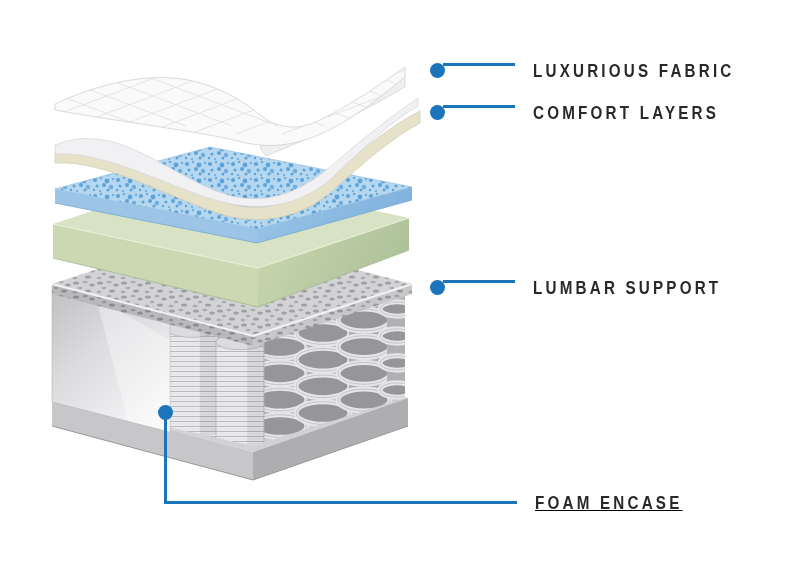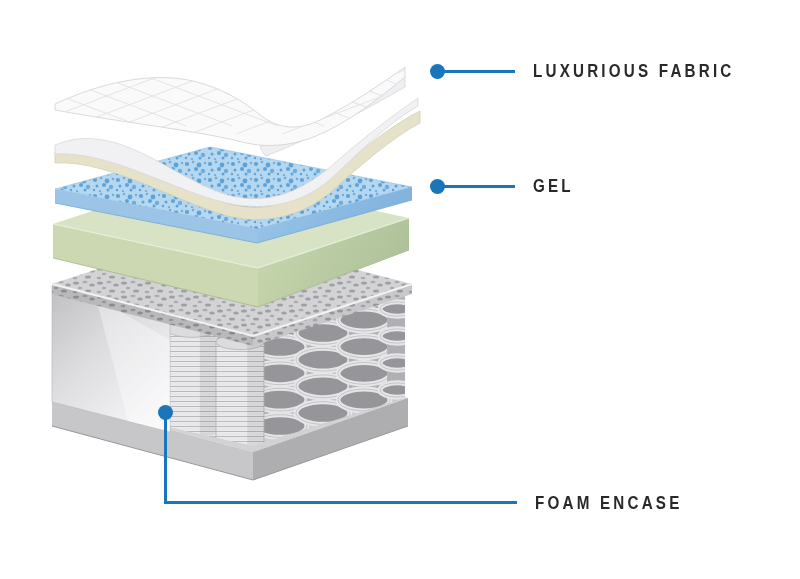--- a/index.html
+++ b/index.html
@@ -5,34 +5,34 @@
   :root{
     --accent:#1b75bb;
     --ink:#2b2829;
   }
   html,body{margin:0;padding:0;background:#ffffff;}
   #stage{
     position:relative;width:800px;height:579px;background:#ffffff;
     overflow:hidden;font-family:"Liberation Sans","DejaVu Sans",sans-serif;
   }
   #art{position:absolute;left:0;top:0;width:800px;height:579px;}
-  .callout{position:absolute;left:430px;display:flex;align-items:center;height:16px;z-index:5;}
+  .callout{position:absolute;left:430px;display:flex;align-items:flex-start;height:16px;z-index:5;}
   .dot{width:15px;height:15px;border-radius:50%;background:var(--accent);flex:0 0 auto;}
   .lead{width:72px;height:3px;background:var(--accent);margin-left:-2px;flex:0 0 auto;}
   .lbl{
     margin-left:18px;
     font-weight:700;font-size:19px;line-height:16px;
     letter-spacing:4px;color:var(--ink);white-space:nowrap;
     transform:scaleX(0.8);transform-origin:left center;
   }
   
   #fe-dot{position:absolute;left:158px;top:405px;width:15px;height:15px;border-radius:50%;background:var(--accent);z-index:5;}
   #fe-vline{position:absolute;left:164px;top:412px;width:3px;height:92px;background:var(--accent);z-index:5;}
   #fe-hline{position:absolute;left:164px;top:501px;width:353px;height:3px;background:var(--accent);z-index:5;}
-  #fe-label{position:absolute;left:535px;top:495px;display:flex;height:16px;z-index:5;}
+  #fe-label{position:absolute;left:535px;top:495px;display:flex;height:16px;z-index:5;text-decoration:underline;}
 </style>
 </head>
 <body>
 
 <div id="stage">
 
   <svg id="art" viewBox="0 0 800 579" aria-hidden="true">
     <defs>
       <pattern id="gelDots" width="23" height="16" patternUnits="userSpaceOnUse">
         <rect width="23" height="16" fill="#b5d7ef"></rect>
@@ -275,24 +275,29 @@
           <line x1="420" y1="134" x2="600" y2="66" stroke="#e1e1e5" stroke-width="1" opacity="0.9"></line>
         </g>
     </g>
   </svg>
 
   <div class="callout" style="top:63px">
     <span class="dot"></span>
     <span class="lead"></span>
     <span class="lbl">LUXURIOUS FABRIC</span>
   </div>
-  <div class="callout" style="top:178px">
+  <div class="callout" style="top:105px">
     <span class="dot"></span>
     <span class="lead"></span>
-    <span class="lbl">GEL</span>
+    <span class="lbl">COMFORT LAYERS</span>
+  </div>
+  <div class="callout" style="top:280px">
+    <span class="dot"></span>
+    <span class="lead"></span>
+    <span class="lbl">LUMBAR SUPPORT</span>
   </div>
 
   <div id="fe-dot"></div>
   <div id="fe-vline"></div>
   <div id="fe-hline"></div>
   <div id="fe-label" class="callout" style="left:535px;top:495px">
     <span class="lbl" style="margin-left:0">FOAM ENCASE</span>
   </div>
 
 </div>

